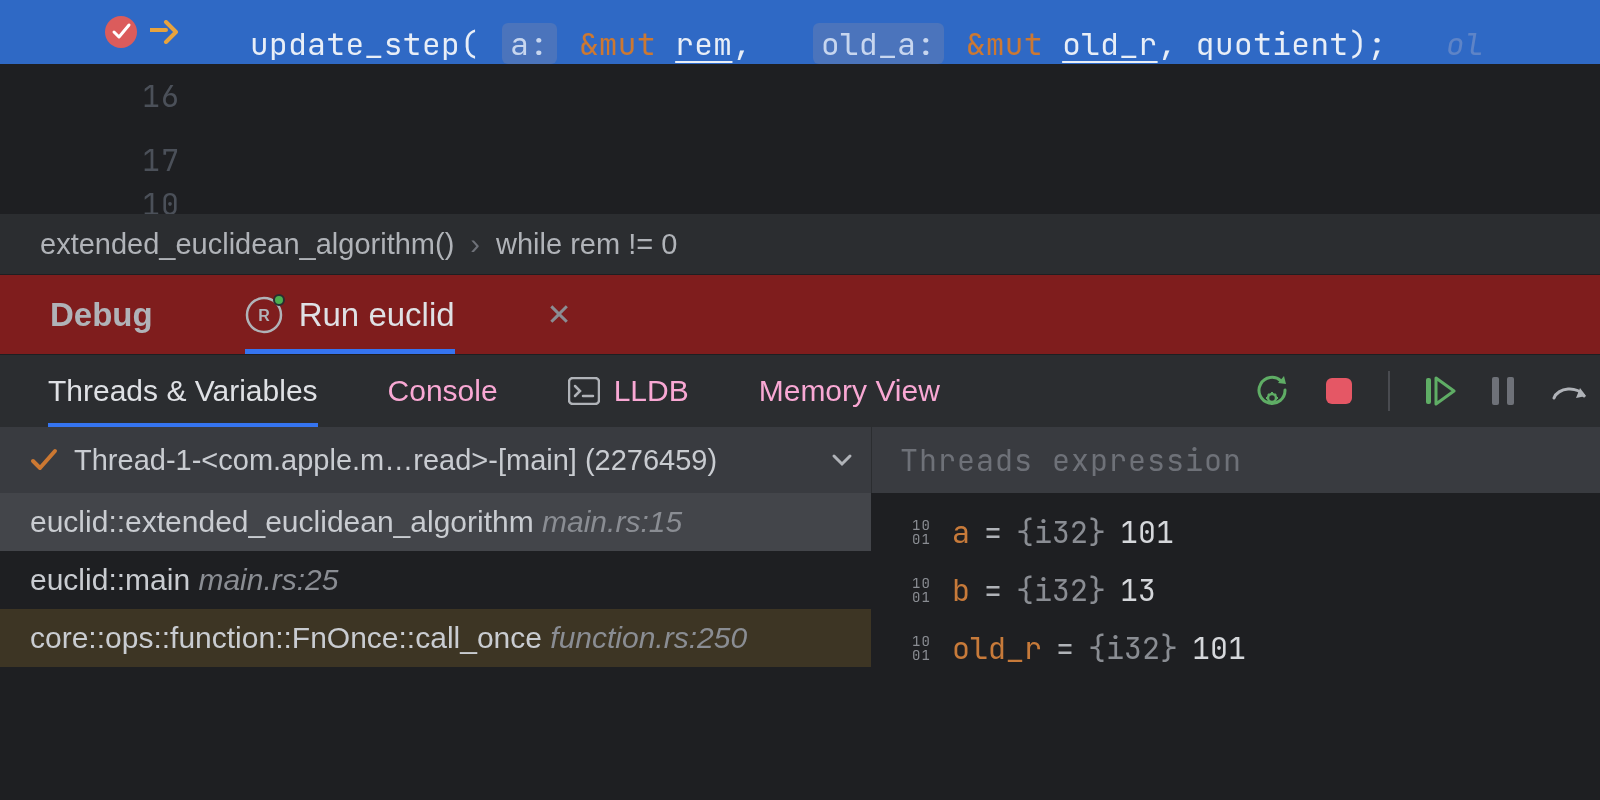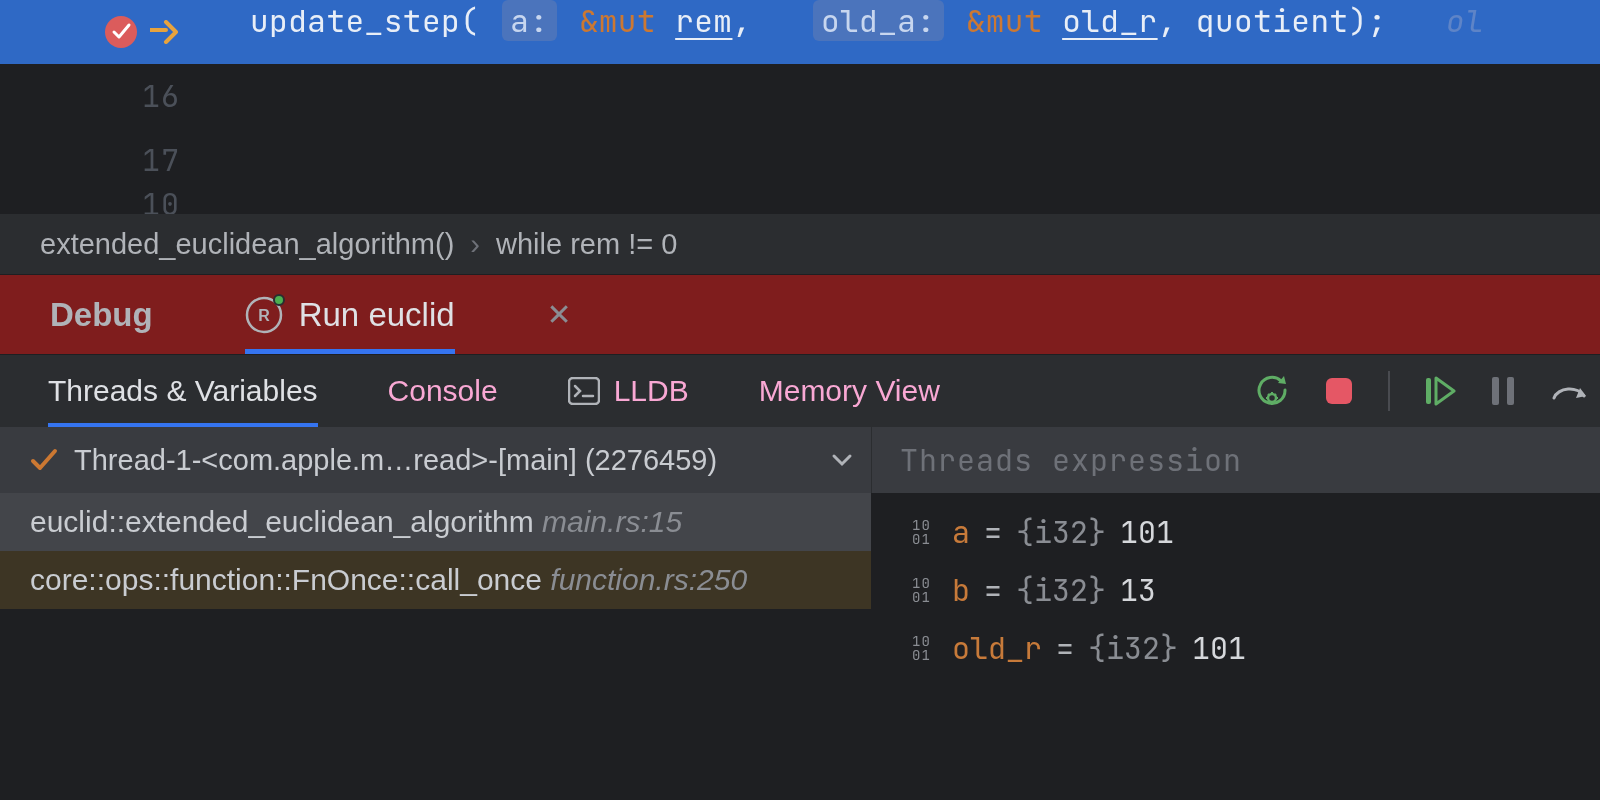--- a/index.html
+++ b/index.html
@@ -9,21 +9,21 @@
     font-family: "JetBrains Mono", "Menlo", "Consolas", monospace;
     color: #bcbec4;
     overflow: hidden;
     font-size: 30px;
   }
   .editor {
     width: 100%;
   }
   .code-line {
     display: flex;
-    align-items: flex-start;
+    align-items: flex-end;
     height: 64px;
   }
   .code-line.current {
     background: #2f69c5;
   }
   .gutter {
     width: 210px;
     display: flex;
     align-items: center;
     justify-content: flex-end;
@@ -320,20 +320,23 @@
   <div class="thread-right">
     <span>Threads expression</span>
   </div>
 </div>
 
 <div class="bottom">
   <div class="frames">
     <div class="frame sel">
       <span>euclid::extended_euclidean_algorithm</span> <span class="file-loc">main.rs:15</span>
     </div>
+    <div class="frame">
+      <span>euclid::main</span> <span class="file-loc">main.rs:25</span>
+    </div>
     <div class="frame lib">
       <span>core::ops::function::FnOnce::call_once</span> <span class="file-loc">function.rs:250</span>
     </div>
   </div>
   <div class="vars">
     <div class="var-row">
       <span class="bits">
           <span>10</span>
           <span>01</span>
         </span>

